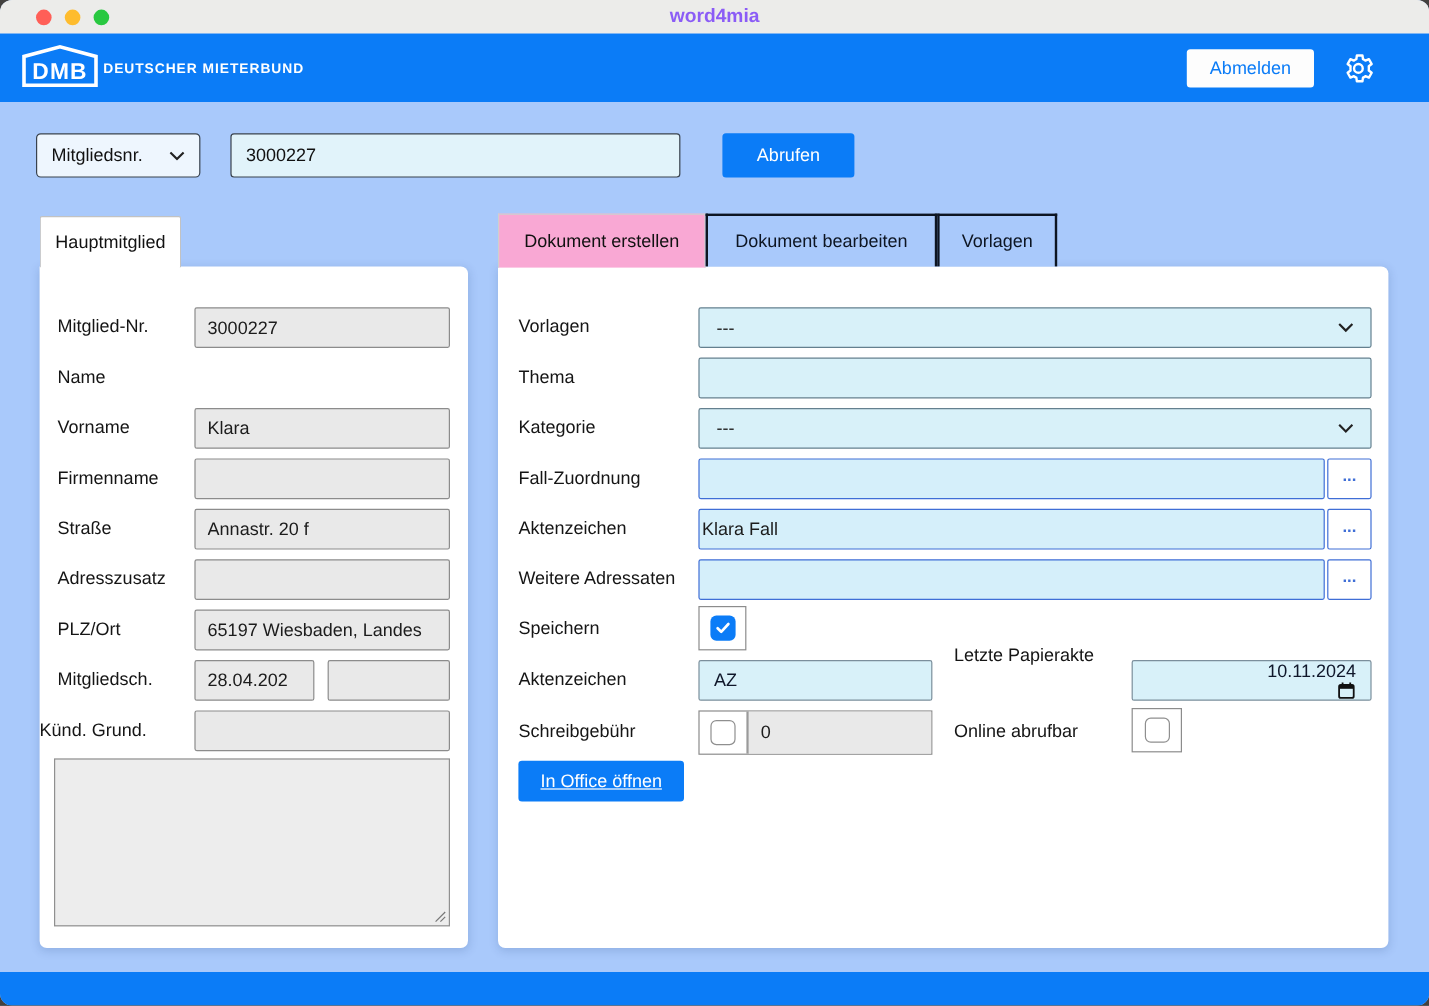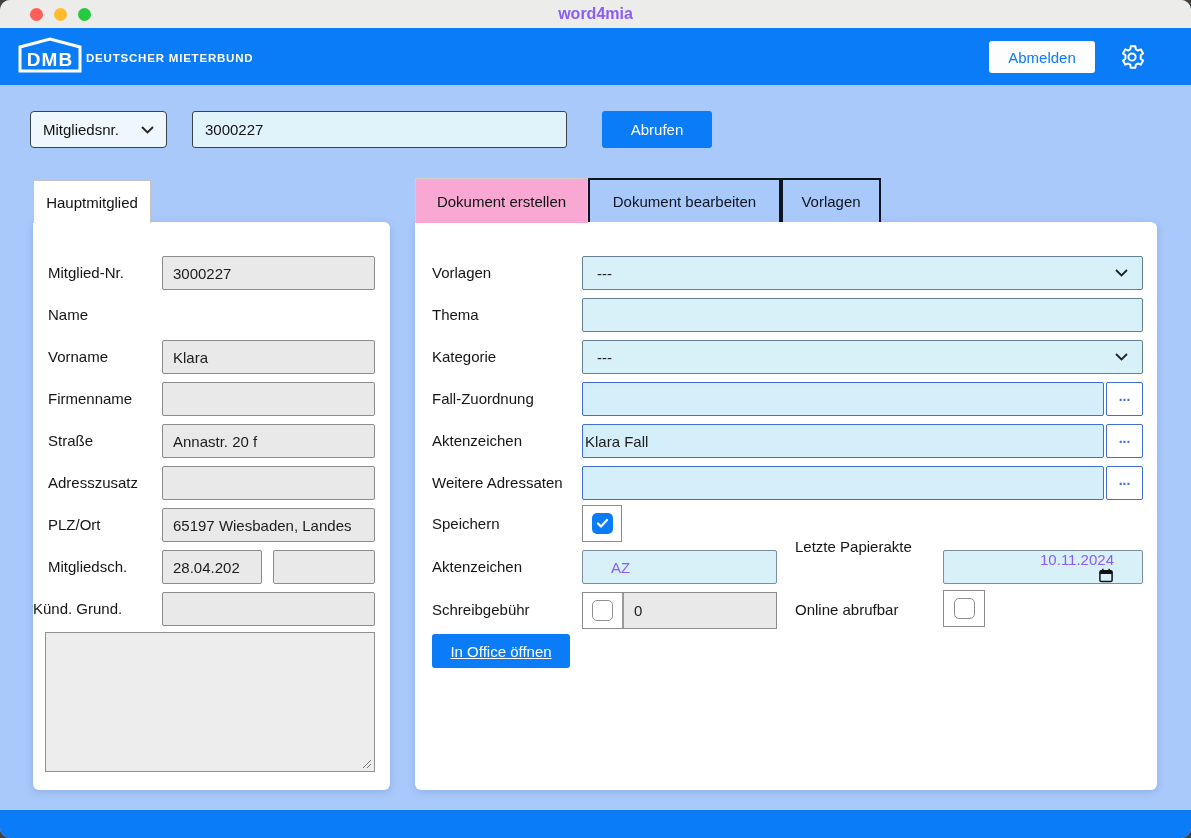--- a/index.html
+++ b/index.html
@@ -27,21 +27,21 @@
   .rtab{position:absolute;top:178px;height:44px;box-sizing:border-box;display:flex;align-items:center;justify-content:center;font-size:15px;color:#0d1522;cursor:pointer;z-index:3;}
   .rtab.active{background:#f9a8d4;border:1px solid #cfcfcf;border-bottom:none;height:45px;color:#111;}
   .rtab.inactive{background:var(--page-bg,#a9c9fb);border:2px solid #0d1522;border-bottom:none;}
   
   .panel{position:absolute;background:#fff;border-radius:6px;box-shadow:0 2px 8px rgba(30,60,120,.18);}
   .panel.left{left:33px;top:222px;width:357px;height:568px;border-top-left-radius:0;}
   .panel.right{left:415px;top:222px;width:742px;height:568px;border-top-left-radius:0;}
   
   .flabel{position:absolute;font-size:15px;color:#151515;line-height:34px;white-space:nowrap;}
   .gfield{position:absolute;height:34px;background:#e9e9e9;border:1.5px solid #8c8c8c;border-radius:2px;box-sizing:border-box;padding:0 10px;font-size:15px;color:#1c1c1c;font-family:inherit;white-space:nowrap;overflow:hidden;}
-  .cfield{position:absolute;height:34px;background:#d8f1f9;border:1px solid #64808f;border-radius:2px;box-sizing:border-box;padding:0 28px;font-size:15px;color:#8b5cf6;font-family:inherit;}
+  .cfield{position:absolute;height:34px;background:#d8f1f9;border:1px solid #64808f;border-radius:2px;box-sizing:border-box;padding:0 12px;font-size:15px;color:#0f172a;font-family:inherit;}
   .cselect{position:absolute;height:34px;background:#d8f1f9;border:1px solid #64808f;border-radius:2px;box-sizing:border-box;display:flex;align-items:center;justify-content:space-between;padding:0 14px;font-size:15px;color:#222;cursor:pointer;}
   .bfield{position:absolute;height:34px;background:#d5effa;border:1.5px solid var(--blue-field-border,#3f6ed6);border-radius:2px;box-sizing:border-box;padding:0 2px;font-size:15px;color:#1c1c1c;font-family:inherit;}
   .more-btn{position:absolute;width:37px;height:34px;background:#fff;border:1.5px solid var(--blue-field-border,#3f6ed6);border-radius:2px;box-sizing:border-box;color:var(--blue-field-border,#3f6ed6);font-size:14px;font-weight:bold;line-height:26px;text-align:center;cursor:pointer;}
   .notes{position:absolute;left:12px;top:410px;width:330px;height:140px;background:#ededed;border:1.5px solid #909090;box-sizing:border-box;resize:none;font-family:inherit;font-size:14px;padding:6px;}
   .grip{position:absolute;left:328px;top:536px;pointer-events:none;}
   .chk-wrap{position:absolute;width:40px;height:37px;background:#fff;border:1px solid #8c8c8c;box-sizing:border-box;display:flex;align-items:center;justify-content:center;cursor:pointer;}
   .chk{width:21px;height:21px;border-radius:5px;box-sizing:border-box;display:flex;align-items:center;justify-content:center;}
   .chk.on{background:var(--accent-blue,#0b7cf7);}
   .chk.off{background:#fff;border:1.5px solid #8f8f8f;}
   .fee-wrap{position:absolute;left:167px;top:370px;width:195px;height:37px;background:#fff;border:1px solid #8c8c8c;box-sizing:border-box;display:flex;}

